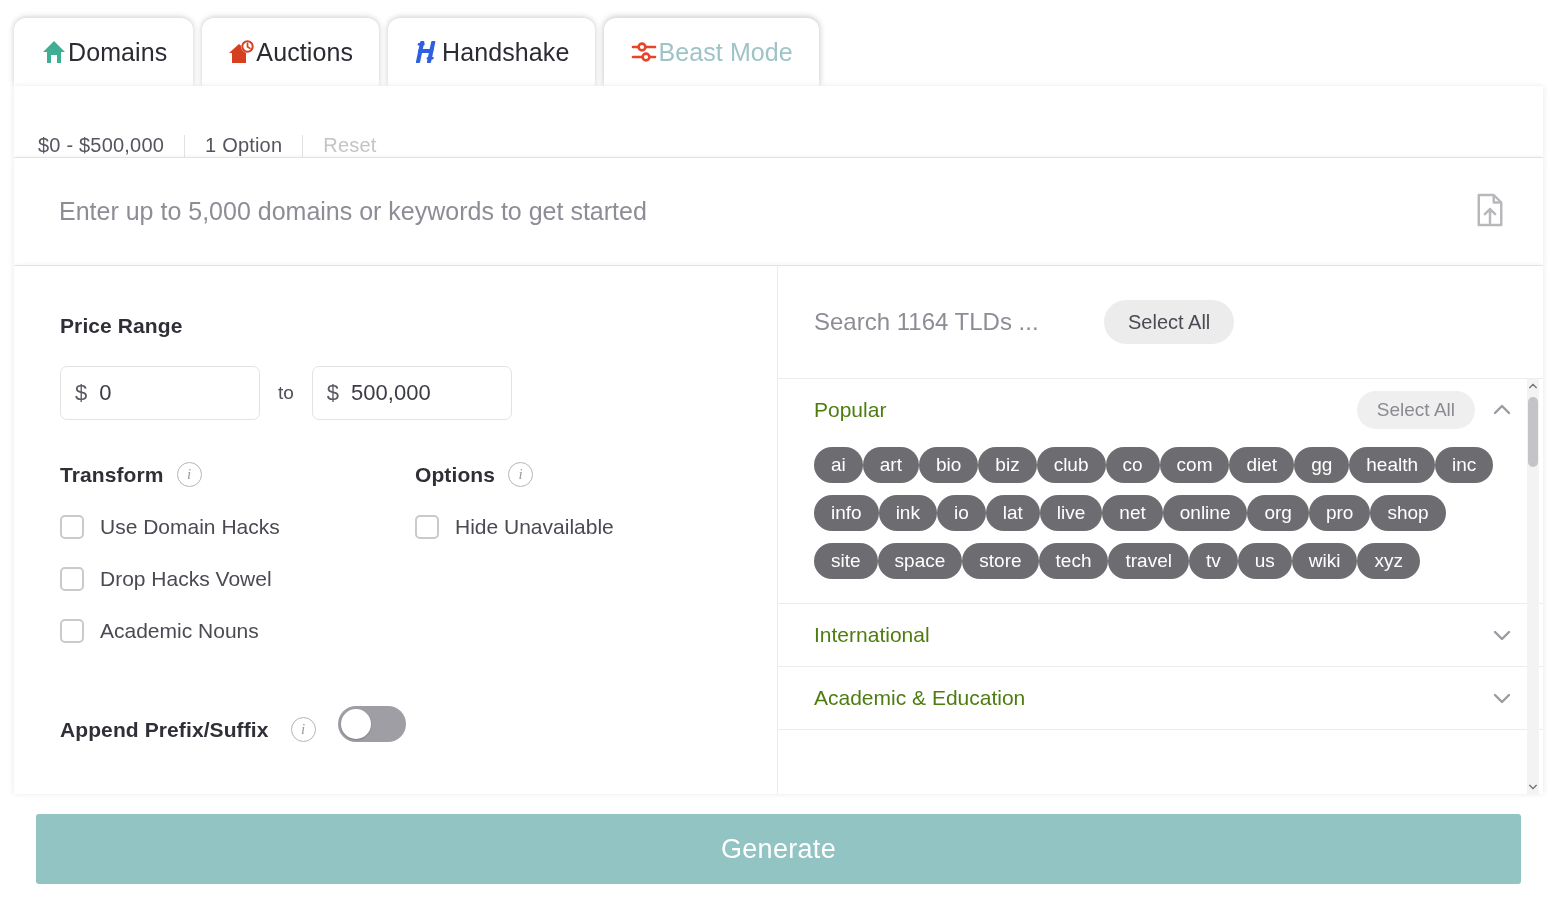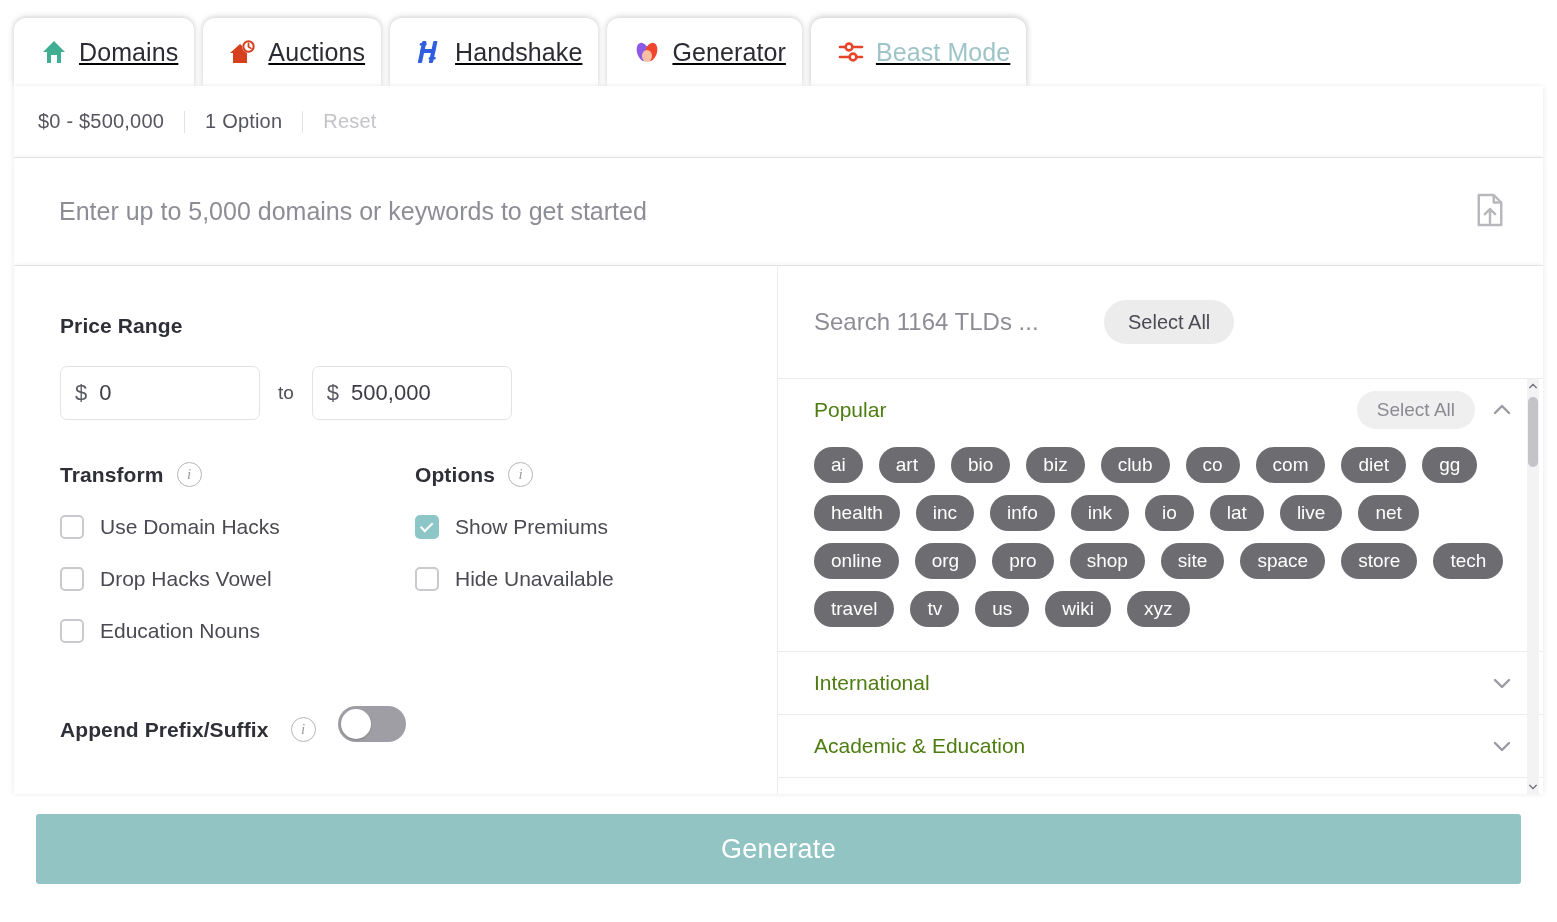--- a/index.html
+++ b/index.html
@@ -18,45 +18,44 @@
   
   .tabbar {
     position: absolute; left: 0; top: 0;
     width: 1557px; height: 86px;
     display: flex; align-items: flex-end;
     padding-left: 14px;
   }
   .tab {
     position: relative;
     height: 68px;
-    display: flex; align-items: center; gap: 11px;
-    padding: 0 16px 0 26px;
+    display: flex; align-items: center; 
+    padding: 0 26px 0 26px;
     background: #ffffff;
     border-radius: 12px 12px 0 0;
     box-shadow: 0 -2px 6px rgba(0,0,0,0.10), 2px 0 5px rgba(0,0,0,0.06), -2px 0 5px rgba(0,0,0,0.06);
     margin-right: 9px;
     cursor: pointer;
-    text-decoration: underline;
   }
   .tab-label {
     font-size: 25px;
     color: #2b2b33;
     letter-spacing: 0.1px;
     white-space: nowrap;
   }
   .tab.active { box-shadow: 0 -2px 7px rgba(0,0,0,0.12), 2px 0 6px rgba(0,0,0,0.07), -2px 0 6px rgba(0,0,0,0.07); }
   .tab.active .tab-label { color: #9ec4c8; }
   .tab .ico { width: 28px; height: 28px; display: block; flex: 0 0 28px; }
 
   
   .filterbar {
     position: absolute; left: 14px; top: 86px;
     width: 1529px; height: 72px;
     background: #ffffff;
-    display: flex; align-items: center;
+    display: flex; align-items: flex-end;
     padding-left: 24px;
     border-bottom: 1px solid #ececec;
     box-shadow: 2px 0 5px rgba(0,0,0,0.05), -2px 0 5px rgba(0,0,0,0.05);
   }
   .fb-item { font-size: 20px; color: #55555f; letter-spacing: .2px; }
   .fb-item.muted { color: #c3c3c8; cursor: pointer; }
   .fb-sep { width: 1px; height: 22px; background: #e2e2e4; margin: 0 20px; }
 
   
   .kwrow {
@@ -215,21 +214,21 @@
   .pill-small {
     height: 38px; padding: 0 20px;
     border-radius: 19px; background: #efefef; border: none;
     font-family: "Liberation Sans", sans-serif;
     font-size: 19px; color: #8a8a92;
     cursor: pointer; margin-right: 14px;
     display: flex; align-items: center;
   }
   .chev { width: 26px; height: 26px; flex: 0 0 26px; cursor: pointer; }
   .chips {
-    display: flex; flex-wrap: wrap; gap: 12px 16px;
+    display: flex; flex-wrap: wrap; gap: 12px 0;
     padding: 6px 36px 24px 36px;
   }
   .chip {
     height: 36px; padding: 0 17px;
     border-radius: 18px;
     background: #6d6d71;
     color: #ffffff;
     font-size: 19px;
     display: flex; align-items: center; justify-content: center;
     cursor: pointer;
@@ -303,30 +302,20 @@
             <rect x="15" y="3" width="4.2" height="22" rx="1"></rect>
             <rect x="4" y="11" width="15" height="4" rx="1"></rect>
             <rect x="2" y="5" width="7" height="2.4" rx="1"></rect>
             <rect x="14" y="19" width="7" height="2.4" rx="1"></rect>
           </g>
         </svg>
       </span>
       <span class="tab-label">Handshake</span>
     </div>
 
-    <div class="tab">
-      <span class="ico">
-        <svg viewBox="0 0 28 28" width="28" height="28">
-          <ellipse cx="10" cy="14" rx="6" ry="9.5" fill="#8d5ae8" transform="rotate(-18 10 14)"></ellipse>
-          <ellipse cx="18" cy="14" rx="6" ry="9.5" fill="#f0462f" transform="rotate(18 18 14)"></ellipse>
-          <ellipse cx="14" cy="18" rx="5" ry="6" fill="#f9bfa2"></ellipse>
-        </svg>
-      </span>
-      <span class="tab-label">Generator</span>
-    </div>
 
     <div class="tab active">
       <span class="ico">
         <svg viewBox="0 0 28 28" width="28" height="28">
           <g stroke="#e8442a" stroke-width="2.6" stroke-linecap="round">
             <line x1="3" y1="9" x2="8" y2="9"></line>
             <line x1="16" y1="9" x2="25" y2="9"></line>
             <line x1="3" y1="19" x2="12" y2="19"></line>
             <line x1="20" y1="19" x2="25" y2="19"></line>
           </g>
@@ -390,32 +379,28 @@
           <div class="cb-row">
             <span class="cb"></span>
             <span class="cb-label">Use Domain Hacks</span>
           </div>
           <div class="cb-row">
             <span class="cb"></span>
             <span class="cb-label">Drop Hacks Vowel</span>
           </div>
           <div class="cb-row">
             <span class="cb"></span>
-            <span class="cb-label">Education Nouns</span>
+            <span class="cb-label">Academic Nouns</span>
           </div>
         </div>
 
         <div class="col-options">
           <div class="col-head">
             <span class="section-title">Options</span>
             <span class="info-i">i</span>
-          </div>
-          <div class="cb-row">
-            <span class="cb checked"></span>
-            <span class="cb-label">Show Premiums</span>
           </div>
           <div class="cb-row">
             <span class="cb"></span>
             <span class="cb-label">Hide Unavailable</span>
           </div>
         </div>
 
       </div>
 
       <div class="prefix-row">

